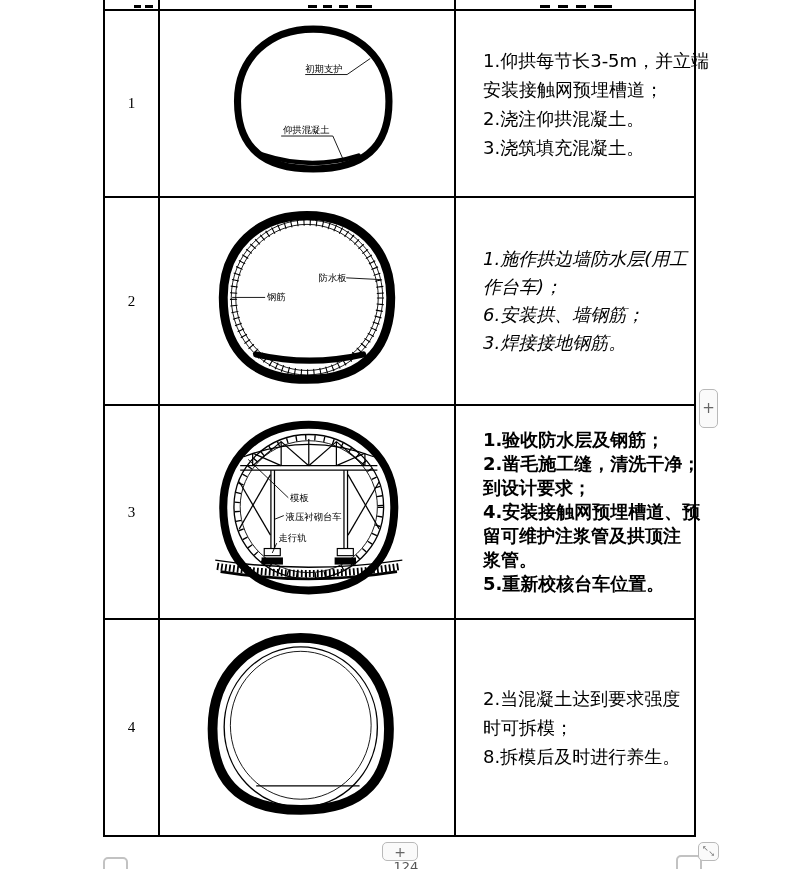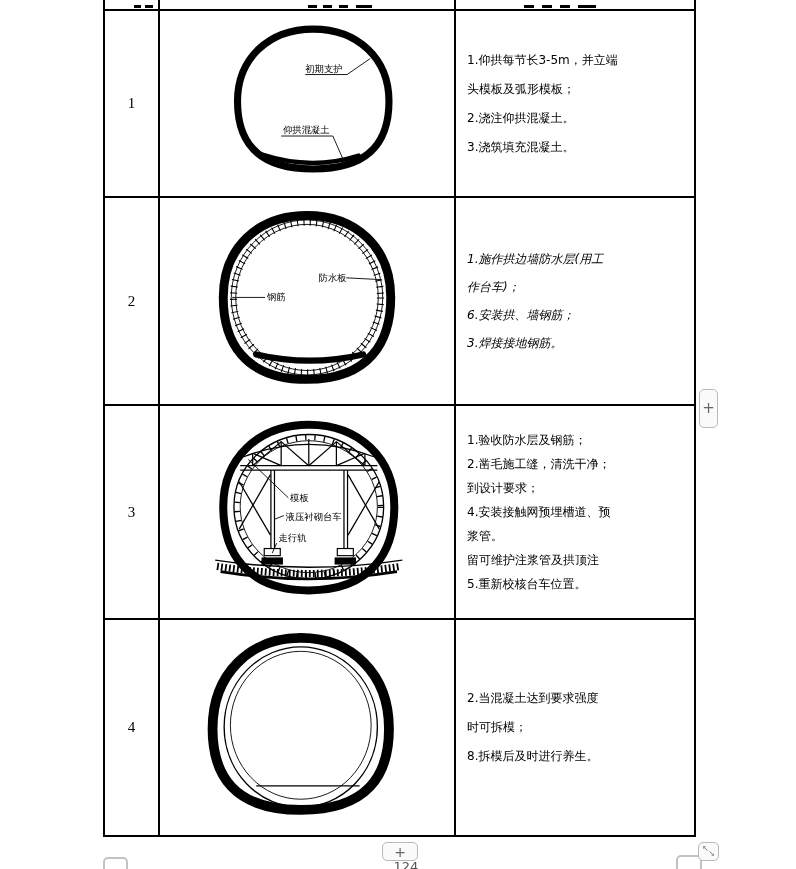--- a/index.html
+++ b/index.html
@@ -12,27 +12,27 @@
   .doc-table {
     position:absolute; left:103px; top:0; width:593px;
     border-left:2px solid #000; border-right:2px solid #000;
     background:#fff;
   }
   .t-row { display:flex; border-bottom:2px solid #000; }
   .c1 { width:55px; border-right:2px solid #000; display:flex; align-items:center; justify-content:center;
         font-family:"Liberation Serif", serif; font-size:15px; }
   .c2 { width:296px; border-right:2px solid #000; display:flex; align-items:center; justify-content:center; overflow:hidden; }
   .c3 { width:202px; display:flex; flex-direction:column; justify-content:center;
-        padding-left:11px; padding-right:3px; font-size:12px; }
+        padding-left:11px; padding-right:3px; font-size:18px;margin-left:16px; }
   .hdr { height:11px; position:relative; }
   .hdr .c1, .hdr .c2, .hdr .c3 { position:relative; }
   .frag { position:absolute; bottom:1px; height:3px; background:#000; }
   .lh29 .tl { line-height:29px; }
   .lh28 .tl { line-height:28px;font-style:italic; }
-  .lh24 .tl { line-height:24px; }
+  .lh24 .tl { line-height:24px;font-weight:bold; }
   .tl { white-space:nowrap; }
   svg text { font-size:10.5px; fill:#000; font-family:"DejaVu Sans", sans-serif; }
   svg { display:block; }
   .stroke { stroke:#000; fill:none; }
   
   .ctl-btn {
     position:absolute; background:#fafafa; border:1px solid #b9b9b9; border-radius:5px;
     color:#666; display:flex; align-items:center; justify-content:center;
     font-size:15px; line-height:1; cursor:pointer;
   }
@@ -90,21 +90,21 @@
             <polyline class="stroke" stroke-width="1" points="163,60 210,60 236,42"></polyline>
           </g>
           <g>
             <text x="138" y="126">仰拱混凝土</text>
             <polyline class="stroke" stroke-width="1" points="136,129 194,129 205,154"></polyline>
           </g>
         </svg>
       </div>
       <div class="c3 lh29">
         <div class="tl">1.仰拱每节长3-5m，并立端</div>
-        <div class="tl">头模板及弧形模板；</div>
+        <div class="tl">安装接触网预埋槽道；</div>
         <div class="tl">2.浇注仰拱混凝土。</div>
         <div class="tl">3.浇筑填充混凝土。</div>
       </div>
     </div>
 
     <div class="t-row" style="height:208px;">
       <div class="c1">
         <span>2</span>
       </div>
       <div class="c2">
@@ -189,22 +189,22 @@
             <text x="133" y="139">走行轨</text>
             <line class="stroke" stroke-width="1" x1="131" y1="141" x2="126" y2="152"></line>
           </g>
         </svg>
       </div>
       <div class="c3 lh24">
         <div class="tl">1.验收防水层及钢筋；</div>
         <div class="tl">2.凿毛施工缝，清洗干净；</div>
         <div class="tl">到设计要求；</div>
         <div class="tl">4.安装接触网预埋槽道、预</div>
+        <div class="tl">留可维护注浆管及拱顶注</div>
         <div class="tl">浆管。</div>
-        <div class="tl">留可维护注浆管及拱顶注</div>
         <div class="tl">5.重新校核台车位置。</div>
       </div>
     </div>
 
     <div class="t-row" style="height:217px;">
       <div class="c1">
         <span>4</span>
       </div>
       <div class="c2">
         <svg width="330" height="215" viewBox="0 0 330 215">

